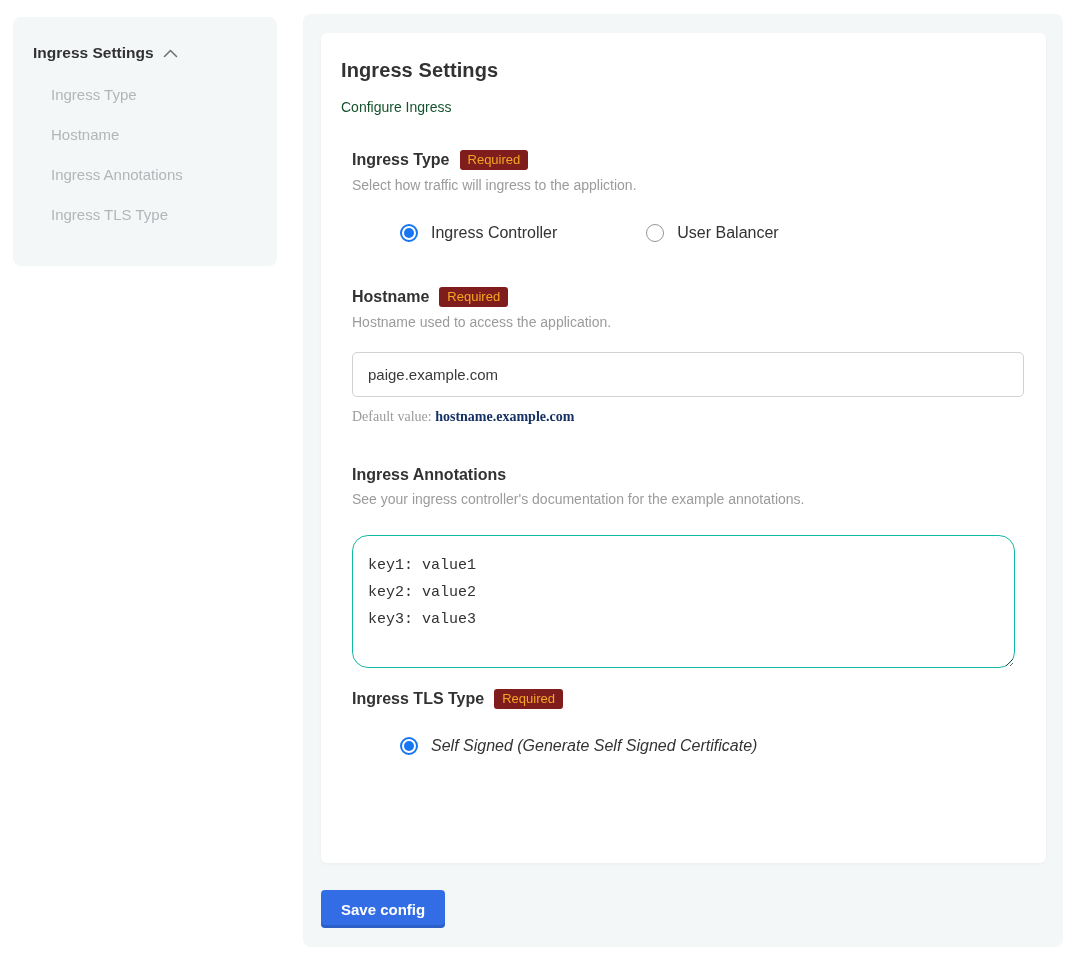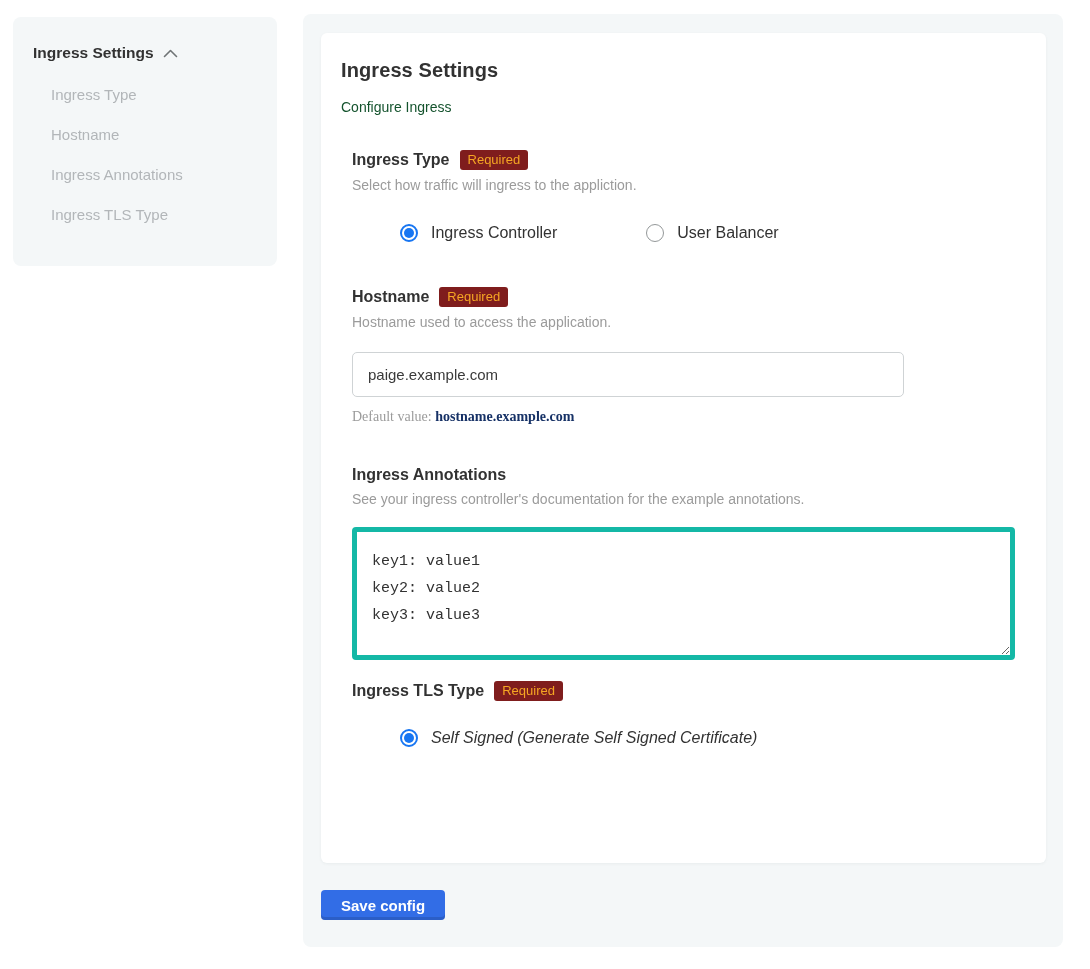--- a/index.html
+++ b/index.html
@@ -145,21 +145,21 @@
     position: absolute;
     inset: 2px;
     border-radius: 50%;
     background: #1876f2;
   }
 
   .field-hostname { margin-top: 45px; }
   .text-input {
     display: block;
     margin-top: 22px;
-    width: 552px;
+    width: 672px;
     height: 45px;
     border: 1px solid #cfd3d5;
     border-radius: 5px;
     padding: 0 15px;
     font-family: "Liberation Sans", sans-serif;
     font-size: 15px;
     color: #3a3a3a;
     background: #ffffff;
     outline: none;
   }
@@ -170,25 +170,25 @@
     font-family: Liberation Serif, serif;
   }
   .default-value {
     font-weight: 700;
     color: #163166;
   }
 
   .field-annotations { margin-top: 41px; }
   .textarea-input {
     display: block;
-    margin-top: 20px;
+    margin-top: 28px;
     width: 663px;
     height: 133px;
-    border: 5px solid #14b8a6;
-    border-radius: 4px;
+    border: 1px solid #14b8a6;
+    border-radius: 16px;
     padding: 16px 15px;
     font-family: "Liberation Mono", monospace;
     font-size: 15px;
     line-height: 27px;
     color: #323232;
     background: #ffffff;
     outline: none;
     resize: both;
   }
 
@@ -198,21 +198,21 @@
     flex-direction: column;
     gap: 23px;
     margin-top: 28px;
     font-style: italic;
   }
 
   .save-btn {
     position: absolute;
     left: 18px;
     top: 876px;
-    height: 30px;
+    height: 38px;
     padding: 0 20px;
     background: #326de6;
     border: none;
     border-radius: 4px;
     color: #ffffff;
     font-family: "Liberation Sans", sans-serif;
     font-size: 15px;
     font-weight: 700;
     cursor: pointer;
     box-shadow: inset 0 -3px 0 rgba(20, 40, 90, 0.22);

